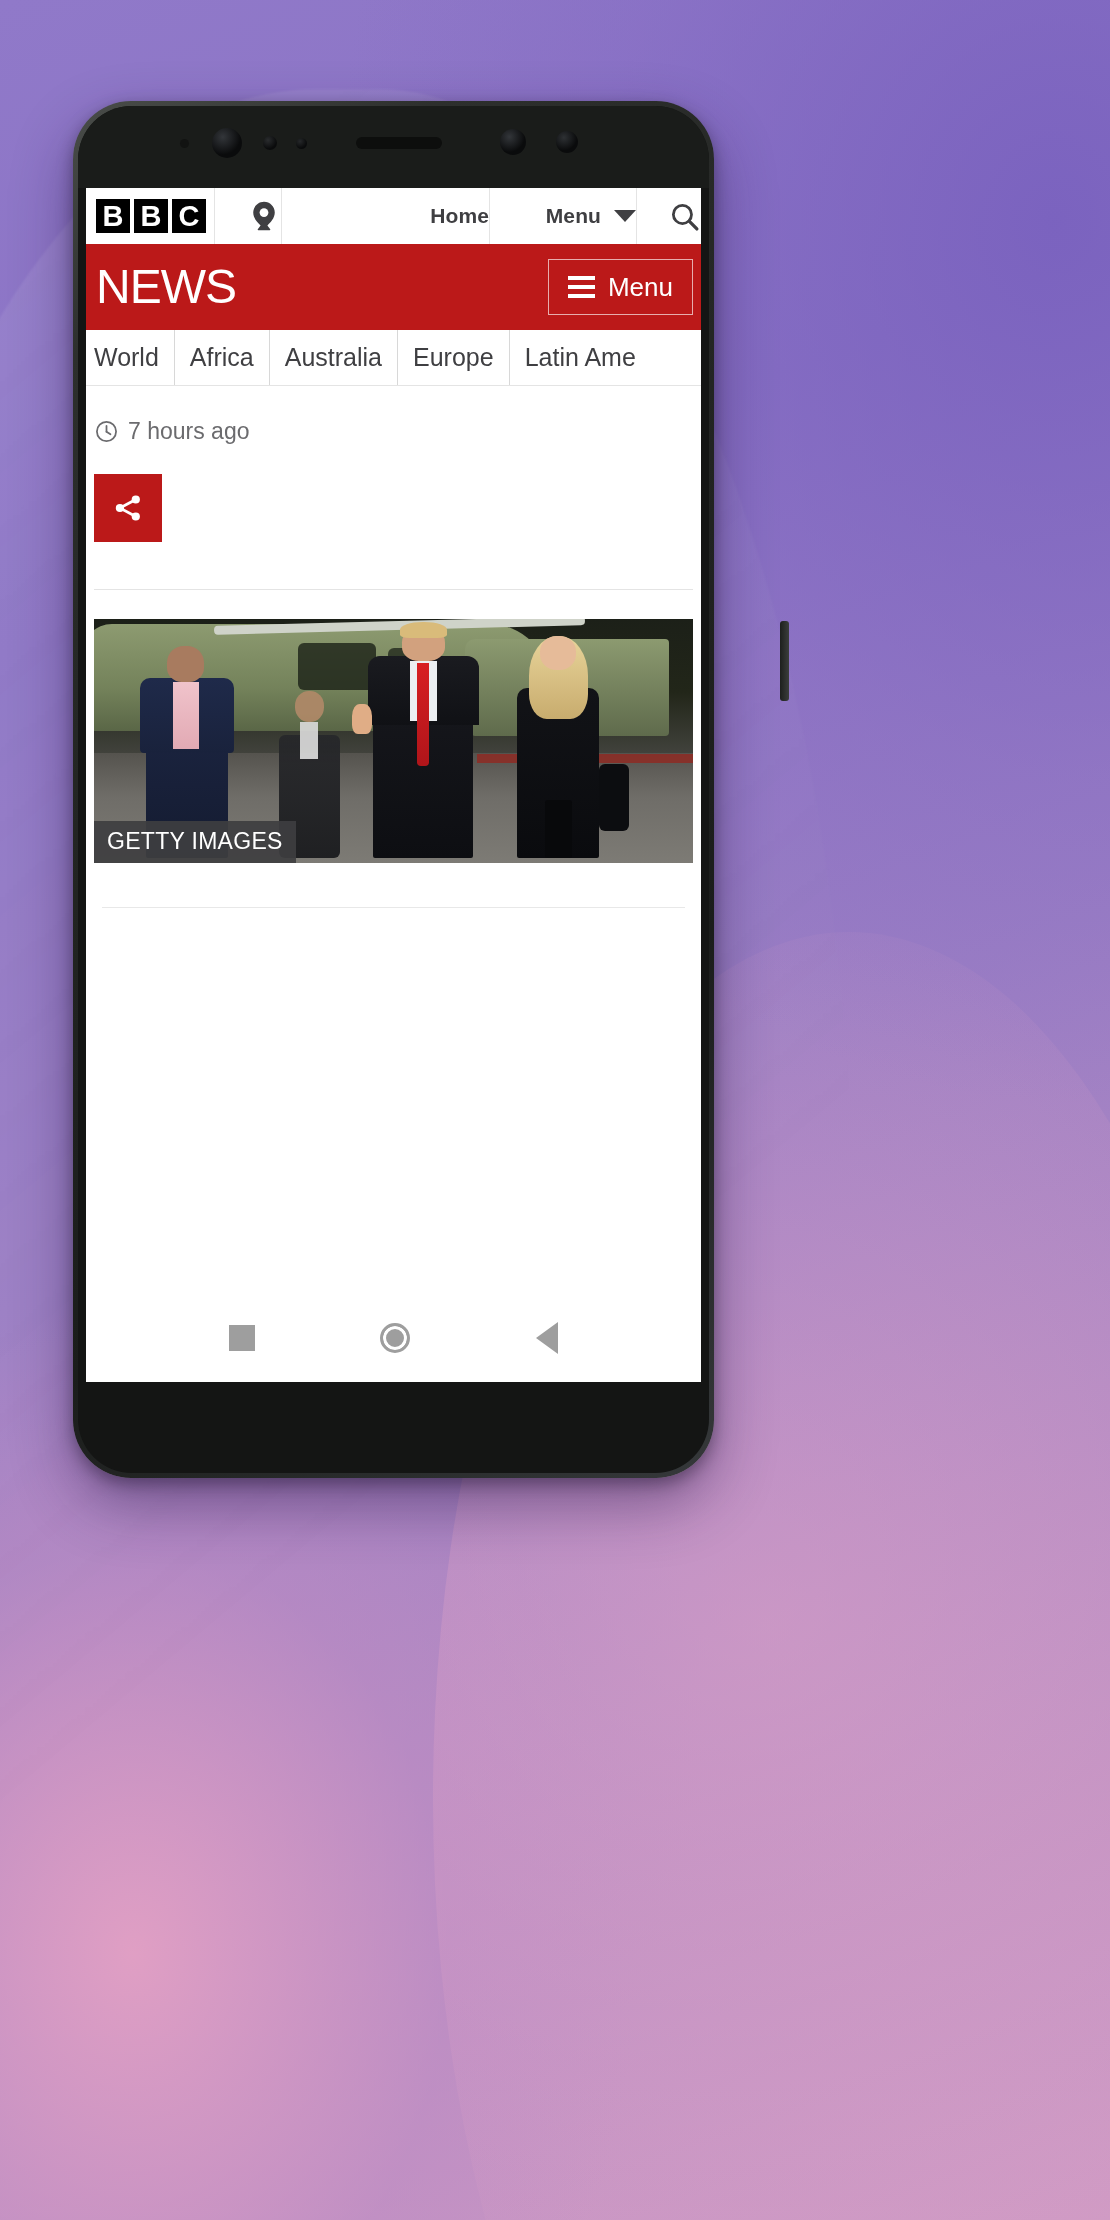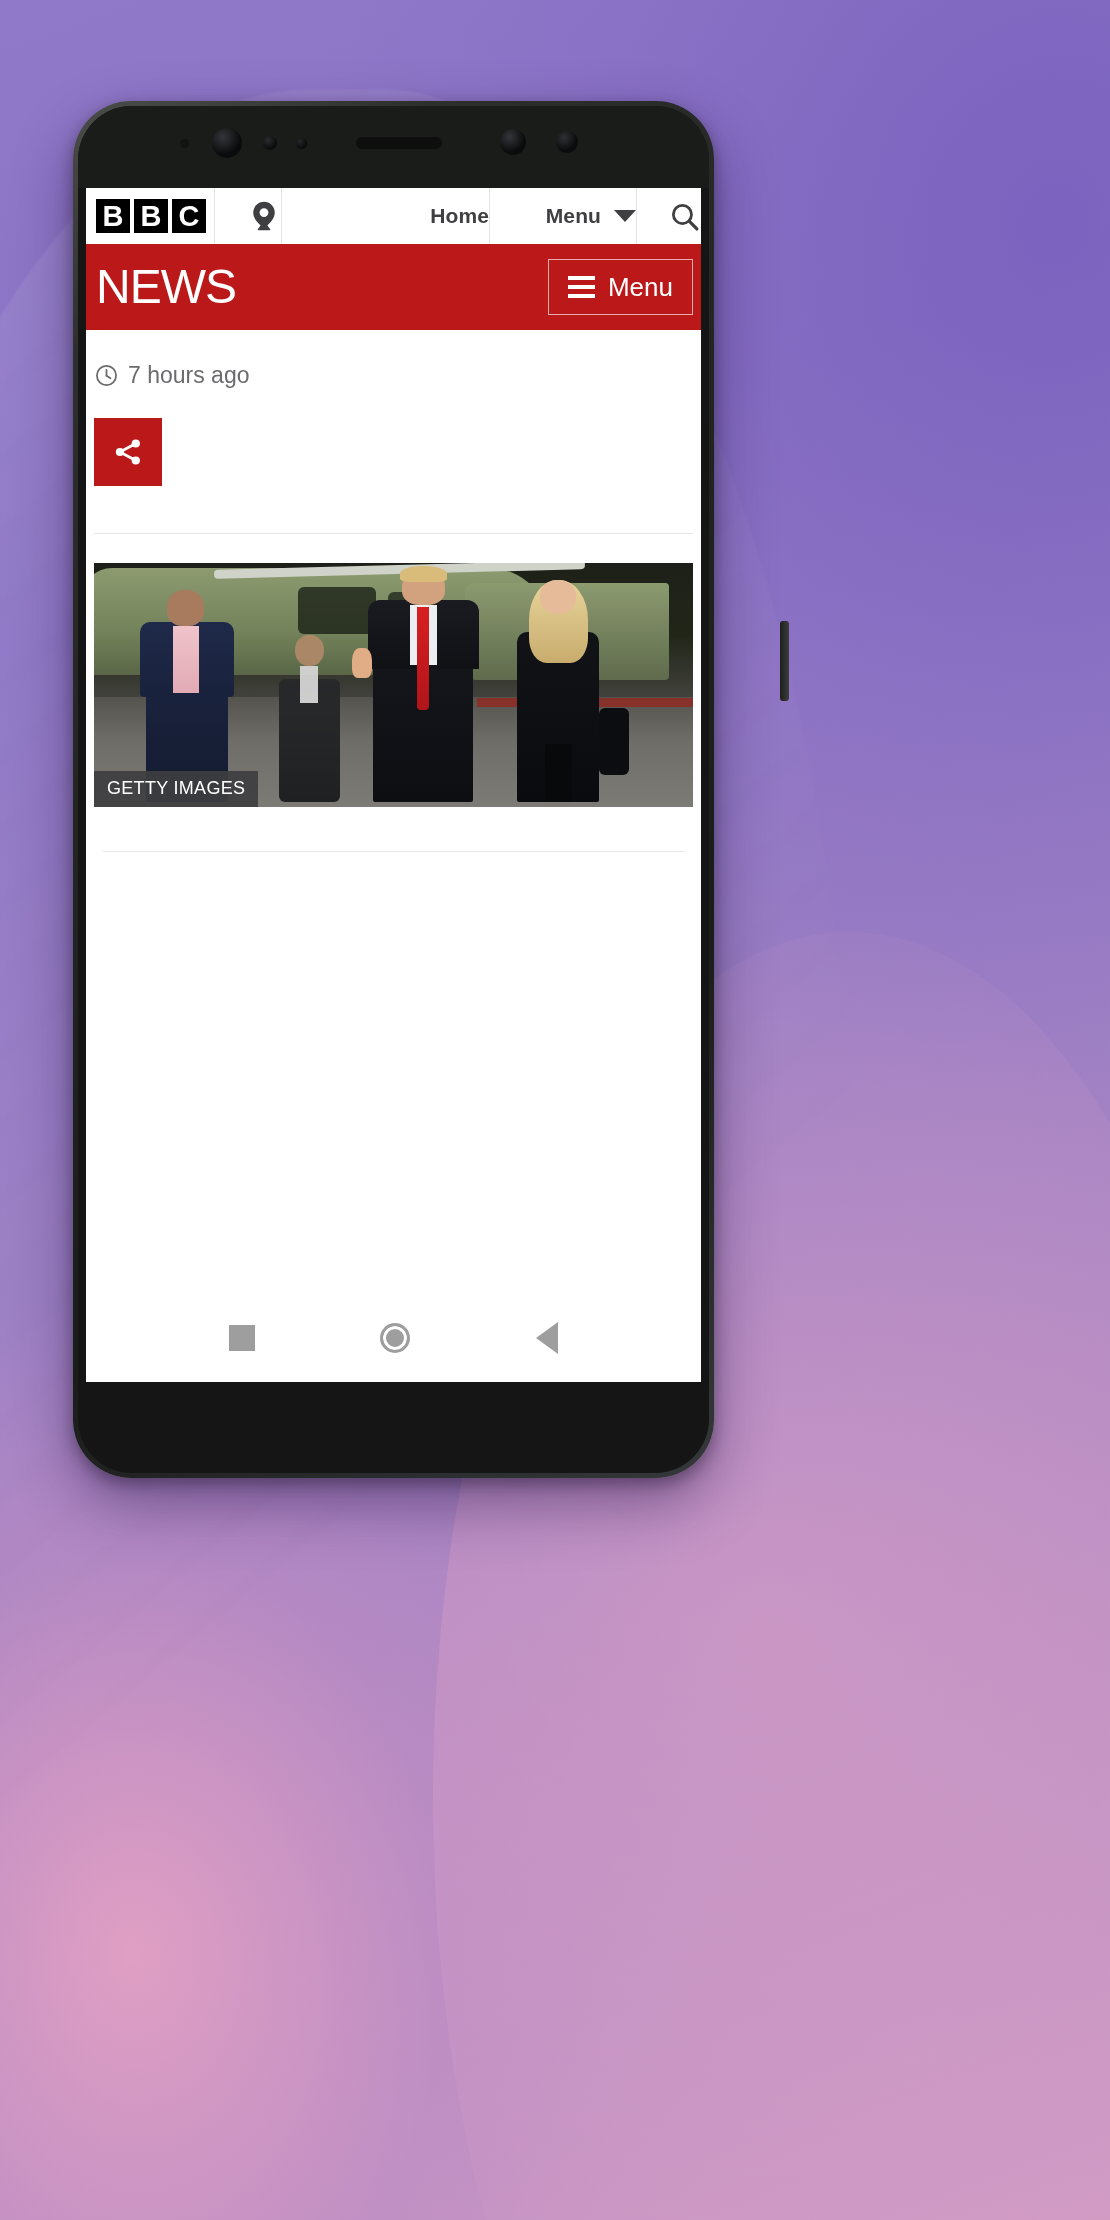--- a/index.html
+++ b/index.html
@@ -337,21 +337,21 @@
       background:#0c0d10; border-radius:6px; }
   #p4 .boot { position:absolute; bottom:0; left:38%; width:24%; height:26%;
       background:#08090b; border-radius: 3px; }
 
   #photo-credit {
     position: absolute;
     left: 0;
     bottom: 0;
     background: rgba(62,62,64,0.92);
     color: #ffffff;
-    font-size: 18px;
+    font-size: 23px;
     padding: 7px 13px 8px 13px;
     letter-spacing: 0.3px;
   }
   #caption {
     display: flex;
     margin-top: 10px;
     padding-left: 2px;
   }
   #caption-bar {
     width: 3px;
@@ -457,20 +457,27 @@
         <div id="news-menu-btn">
           <span id="hamburger">
               <i></i>
               <i></i>
               <i></i>
             </span>
           <span>Menu</span>
         </div>
       </div>
 
+      <div id="section-nav">
+        <div class="section-tab">World</div>
+        <div class="section-tab">Africa</div>
+        <div class="section-tab">Australia</div>
+        <div class="section-tab">Europe</div>
+        <div class="section-tab">Latin Ame</div>
+      </div>
 
       <div id="article">
 
 
         <div id="timestamp-row">
           <svg width="25" height="25" viewBox="0 0 24 24">
             <circle cx="12" cy="12" r="9.2" fill="none" stroke="#6b6b6e" stroke-width="1.7"></circle>
             <line x1="12" y1="6.6" x2="12" y2="12.2" stroke="#6b6b6e" stroke-width="1.7" stroke-linecap="round"></line>
             <line x1="12" y1="12.2" x2="15.8" y2="14.6" stroke="#6b6b6e" stroke-width="1.7" stroke-linecap="round"></line>
           </svg>

